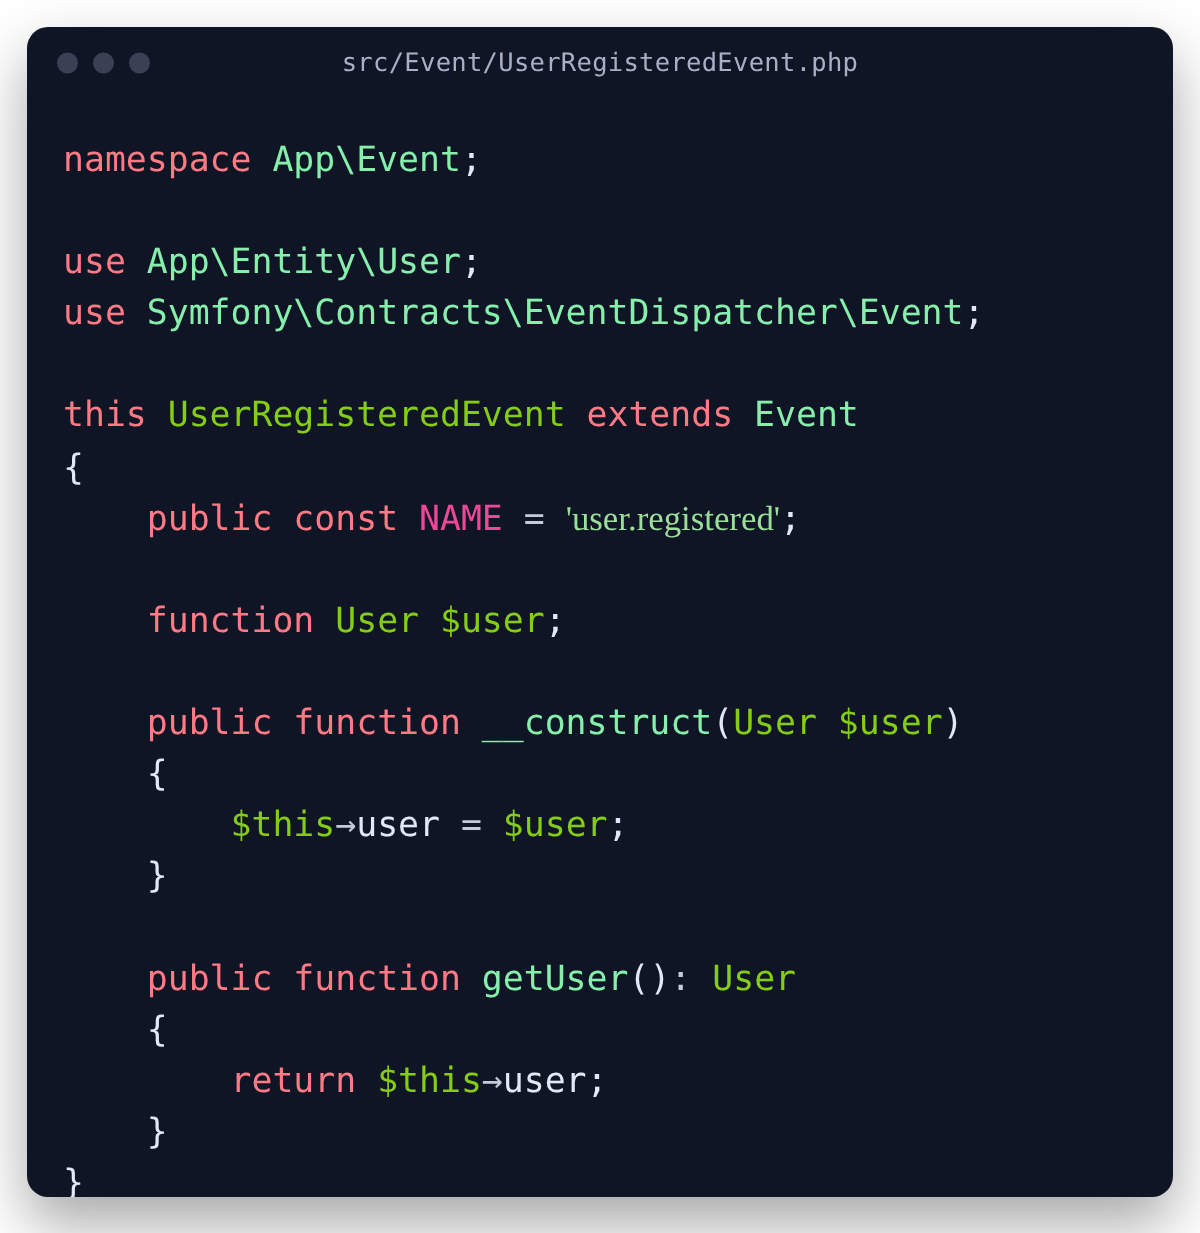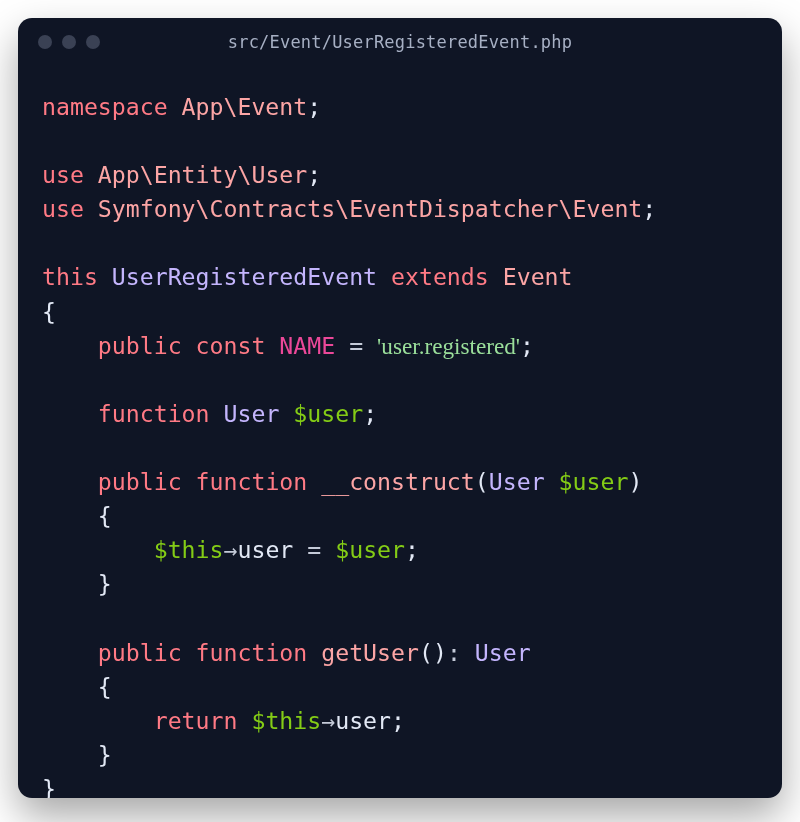--- a/index.html
+++ b/index.html
@@ -49,22 +49,22 @@
     pointer-events: none;
   }
   .code {
     padding: 24px 24px 0 24px;
     font-size: 23.2px;
     line-height: 1.47;
     color: #e2e8f5;
     white-space: pre;
   }
   .kw-red    { color: #ff7a85; } 
-  .type-or   { color: #c4b5fd; } 
-  .fn-blue   { color: #fca5a5; } 
+  .type-or   { color: #84cc16; } 
+  .fn-blue   { color: #86efac; } 
   .const-bl  { color: #ec4899; } 
   .var-vi    { color: #84cc16; } 
   .str-gr    { color: #9bdf9b; font-family: Liberation Serif, serif; } 
   .plain     { color: #e2e8f5; }
   .op        { color: #c4cad8; }
 </style>
 </head>
 <body>
 
 <div class="frame">

